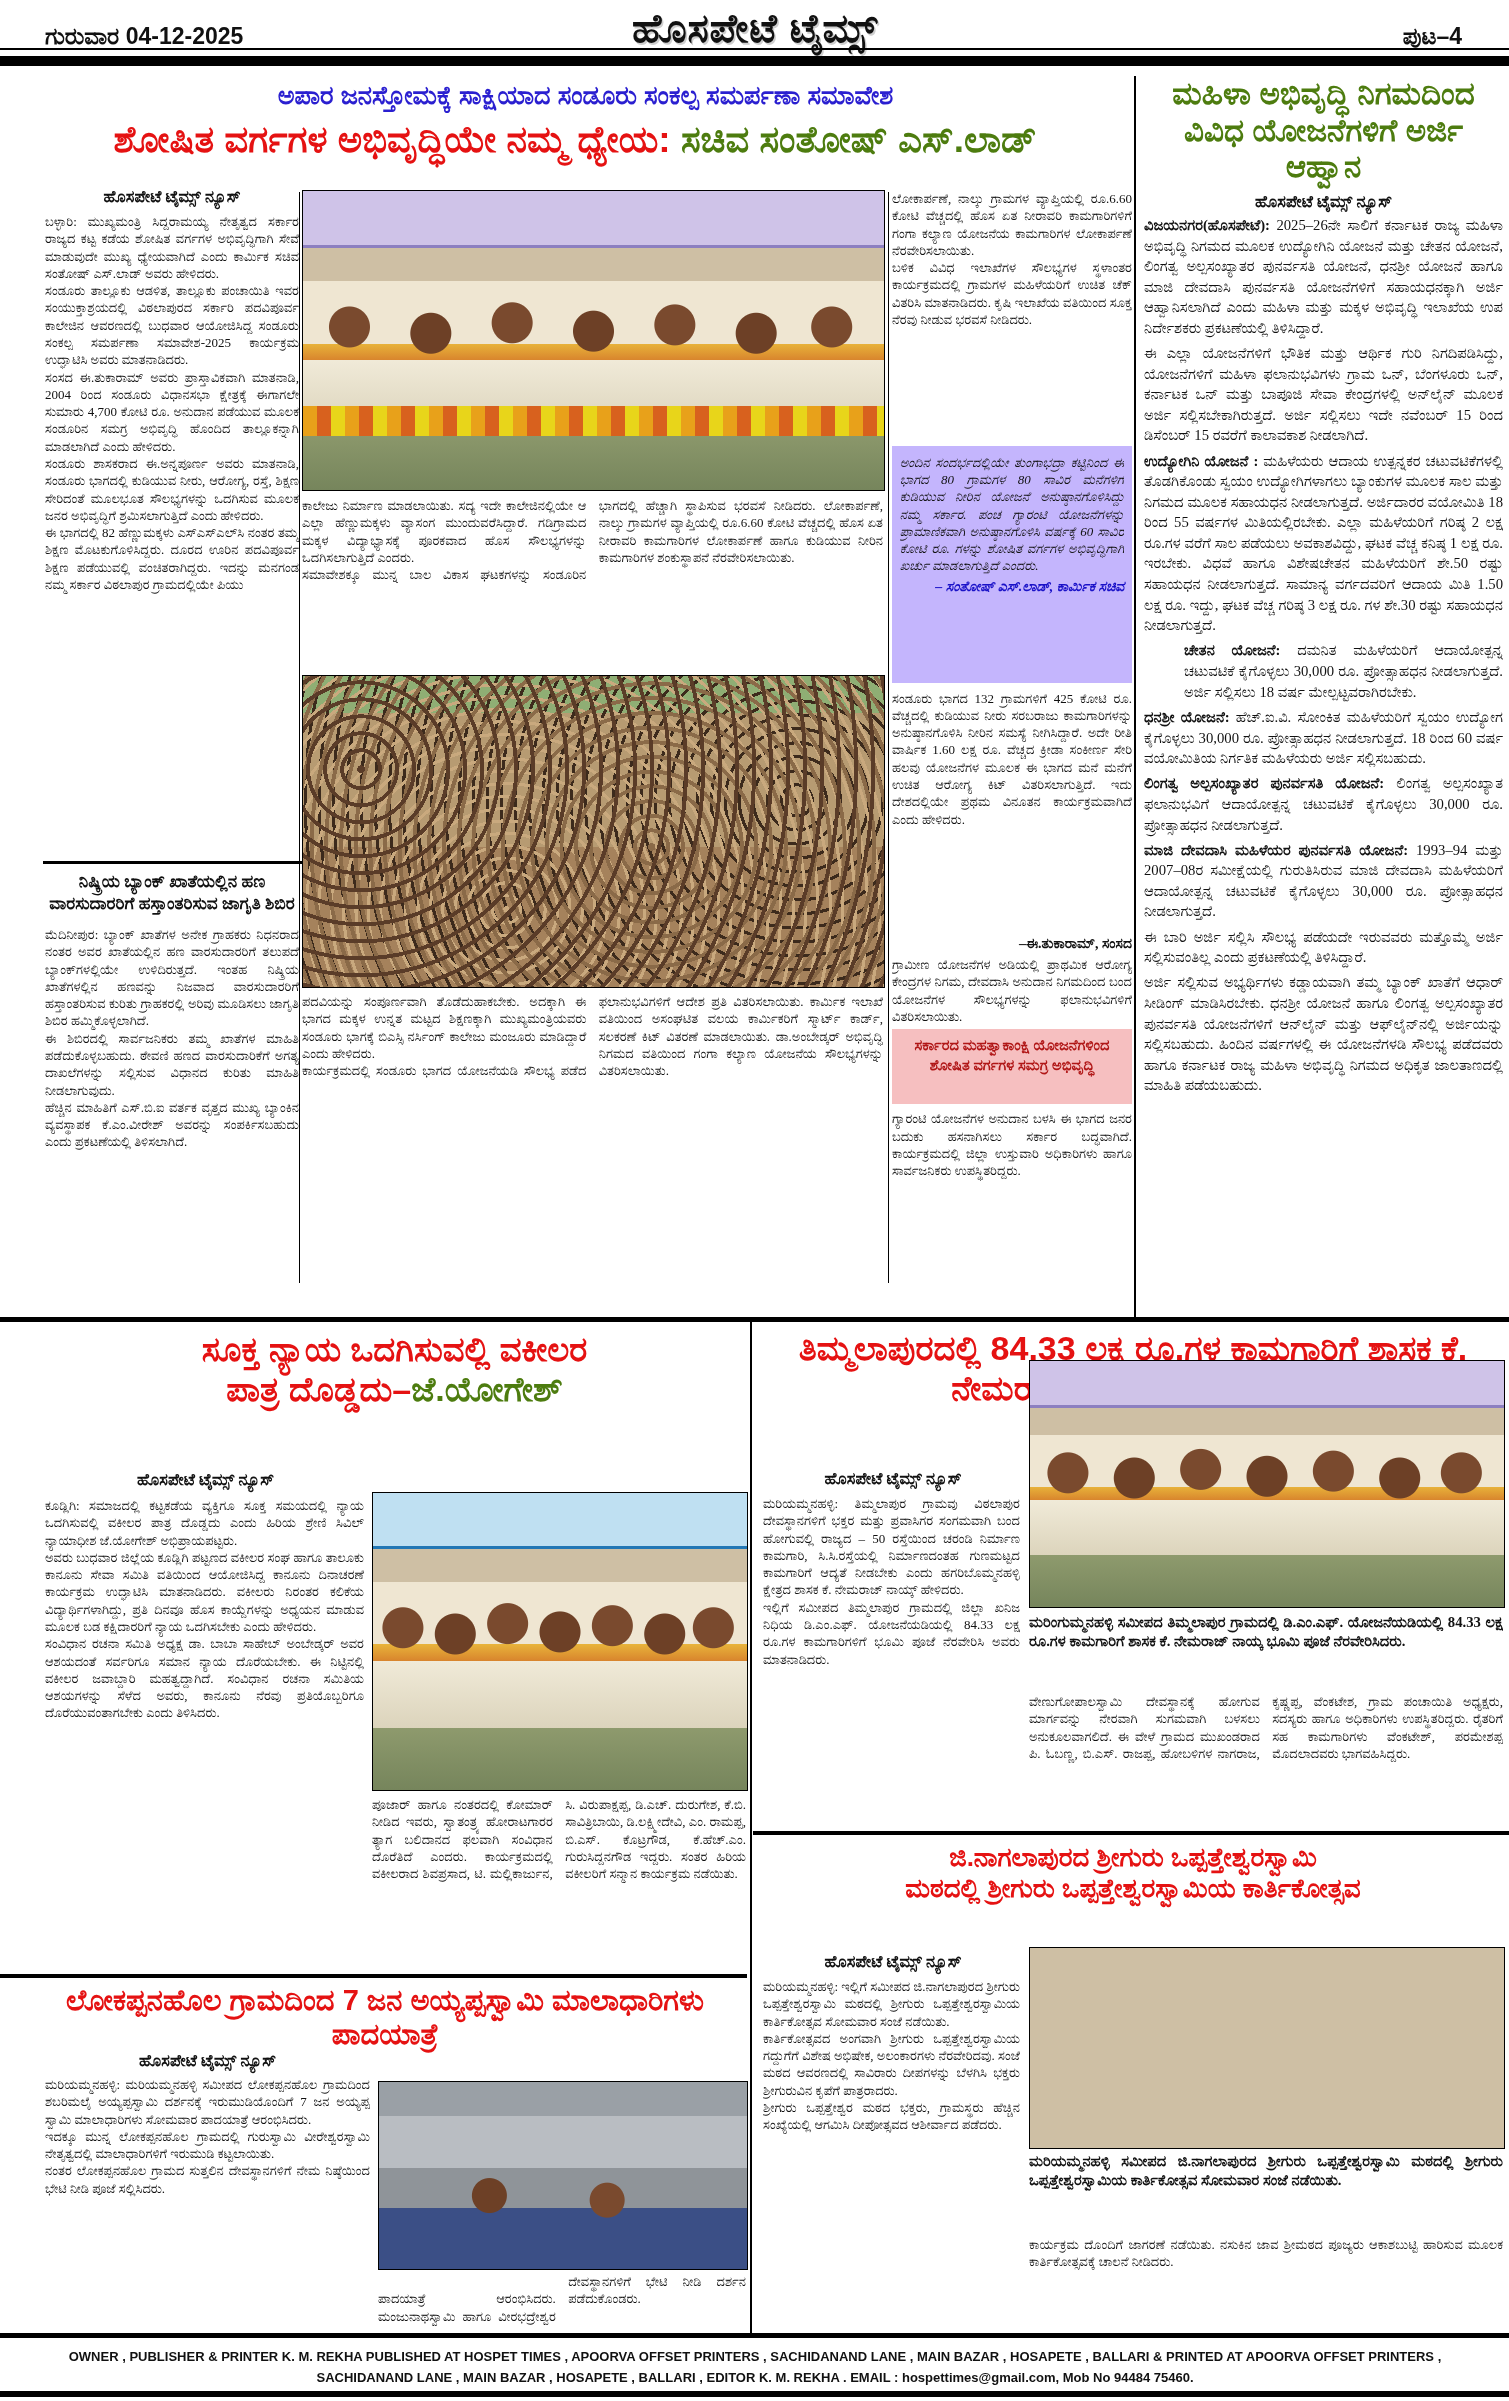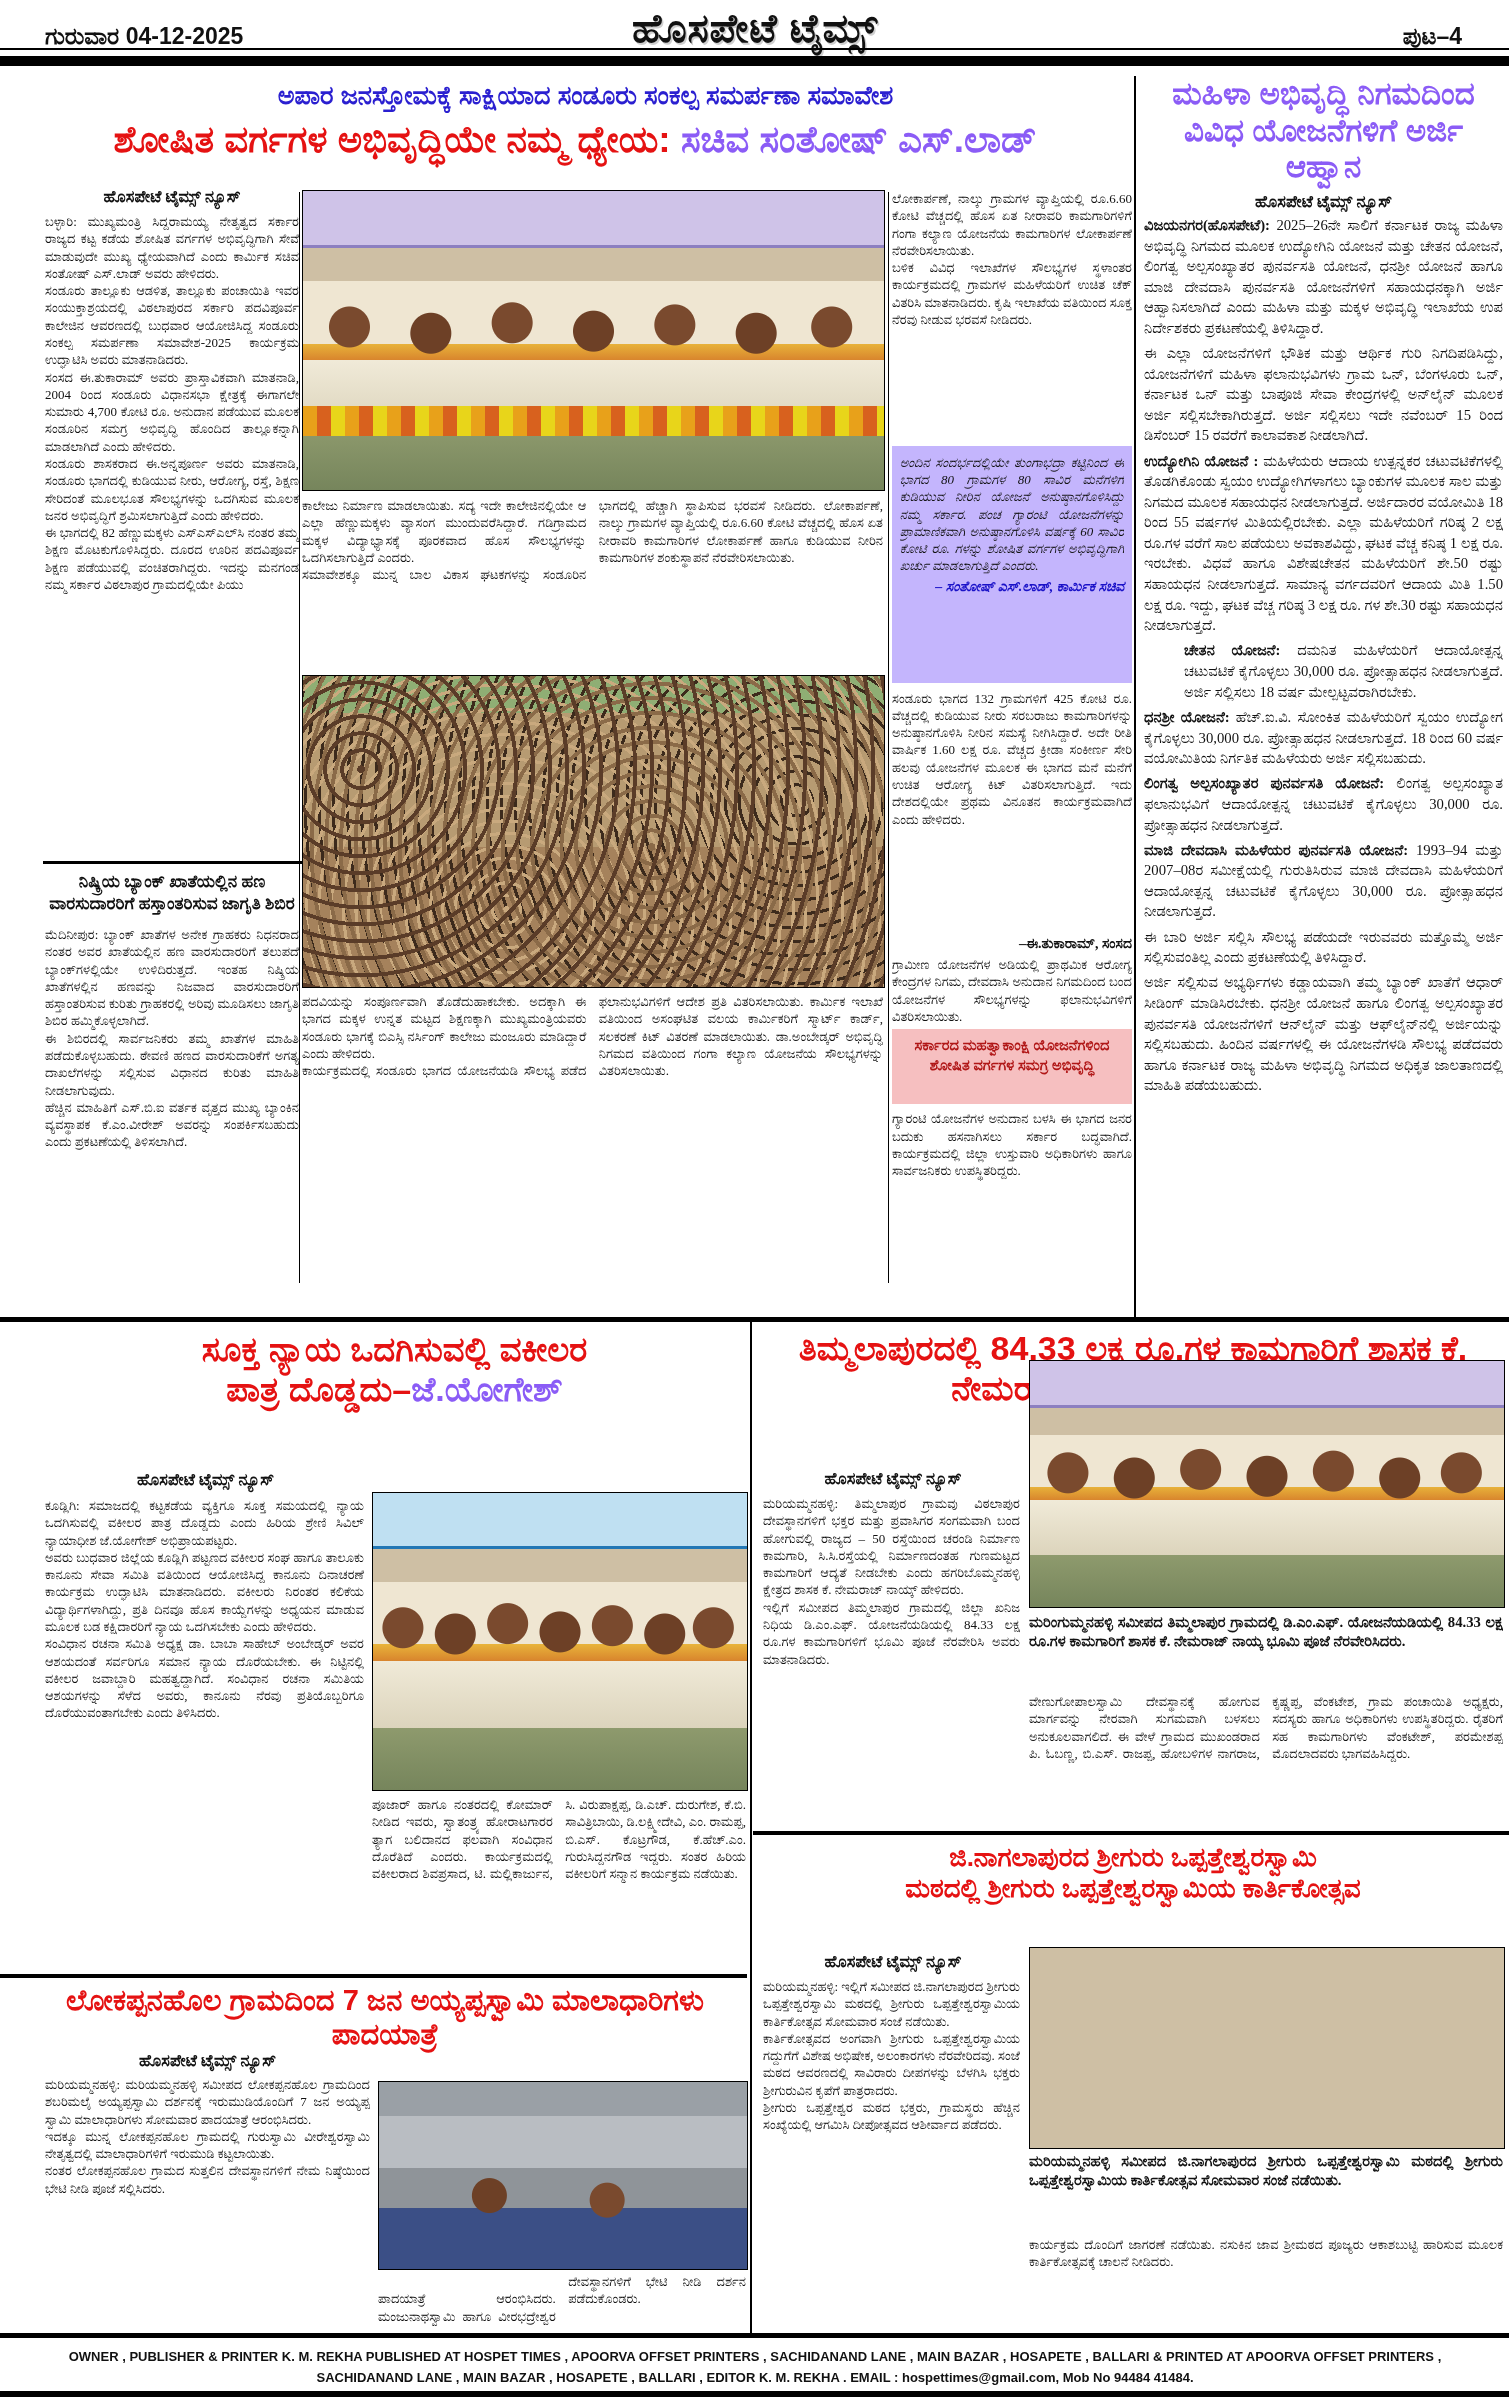--- a/index.html
+++ b/index.html
@@ -13,21 +13,21 @@
   .pre{white-space:pre-line;}
   .bold{font-weight:bold;}
   
   #hdr-date{left:45px;top:23px;font-size:23px;font-weight:bold;font-family:"Liberation Sans",sans-serif;}
   #hdr-mast{left:0;top:6.2px;width:100%;text-align:center;font-size:40px;font-weight:bold;
             font-family:"Liberation Sans",sans-serif;letter-spacing:0.8px;text-shadow:1.5px 1.5px 0 #cfcfcf;}
   #hdr-page{right:48px;top:23px;font-size:23px;font-weight:bold;font-family:"Liberation Sans",sans-serif;}
   
   .kicker{font-family:"Liberation Sans",sans-serif;font-weight:bold;color:#2a1fd0;}
   .hl-red{color:#e51212;}
-  .hl-blue{color:#8b5cf6;}
+  .hl-blue{color:#4d7c0f;}
   .headline{font-family:"Liberation Sans",sans-serif;font-weight:bold;line-height:1.18;}
   .byline{font-weight:bold;text-align:center;font-size:16.3px;}
   .body-txt{font-size:13px;line-height:1.33;overflow:hidden;}
   .body-lg{font-size:14.7px;line-height:1.4;overflow:hidden;}
   .two-col{column-count:2;column-gap:12.4px;}
   .caption{font-weight:bold;font-size:14.7px;line-height:1.32;}
   
   .quote-box{background:#c4b5fd;padding:7.7px 7.7px;font-style:italic;}
   .quote-by{color:#1a12c8;font-weight:bold;text-align:right;font-size:14px;margin-top:4.6px;}
   .pink-box{background:#f6bfc0;padding:7.7px 9.3px;font-weight:bold;color:#b01616;
@@ -211,17 +211,17 @@
 ಕಾರ್ತಿಕೋತ್ಸವದ ಅಂಗವಾಗಿ ಶ್ರೀಗುರು ಒಪ್ಪತ್ತೇಶ್ವರಸ್ವಾಮಿಯ ಗದ್ದುಗೆಗೆ ವಿಶೇಷ ಅಭಿಷೇಕ, ಅಲಂಕಾರಗಳು ನೆರವೇರಿದವು. ಸಂಜೆ ಮಠದ ಆವರಣದಲ್ಲಿ ಸಾವಿರಾರು ದೀಪಗಳನ್ನು ಬೆಳಗಿಸಿ ಭಕ್ತರು ಶ್ರೀಗುರುವಿನ ಕೃಪೆಗೆ ಪಾತ್ರರಾದರು.
 ಶ್ರೀಗುರು ಒಪ್ಪತ್ತೇಶ್ವರ ಮಠದ ಭಕ್ತರು, ಗ್ರಾಮಸ್ಥರು ಹೆಚ್ಚಿನ ಸಂಖ್ಯೆಯಲ್ಲಿ ಆಗಮಿಸಿ ದೀಪೋತ್ಸವದ ಆಶೀರ್ವಾದ ಪಡೆದರು.</div>
   <div class="photo" style="left:1029px;top:1947px;width:474px;height:200px;">
     <div class="orange-crowd"></div>
   </div>
   <div class="abs caption just" style="left:1029px;top:2152px;width:474px;height:77px;overflow:hidden;">ಮರಿಯಮ್ಮನಹಳ್ಳಿ ಸಮೀಪದ ಜಿ.ನಾಗಲಾಪುರದ ಶ್ರೀಗುರು ಒಪ್ಪತ್ತೇಶ್ವರಸ್ವಾಮಿ ಮಠದಲ್ಲಿ ಶ್ರೀಗುರು ಒಪ್ಪತ್ತೇಶ್ವರಸ್ವಾಮಿಯ ಕಾರ್ತಿಕೋತ್ಸವ ಸೋಮವಾರ ಸಂಜೆ ನಡೆಯಿತು.</div>
   <div class="abs body-txt just pre" style="left:1029px;top:2236px;width:474px;height:91px;">ಕಾರ್ಯಕ್ರಮ ದೊಂದಿಗೆ ಜಾಗರಣೆ ನಡೆಯಿತು. ನಸುಕಿನ ಜಾವ ಶ್ರೀಮಠದ ಪೂಜ್ಯರು ಆಕಾಶಬುಟ್ಟಿ ಹಾರಿಸುವ ಮೂಲಕ ಕಾರ್ತಿಕೋತ್ಸವಕ್ಕೆ ಚಾಲನೆ ನೀಡಿದರು.</div>
 
   <div class="rule-h" style="left:0;top:2333px;width:1510px;height:5.4px;"></div>
   <div class="footer-line" style="top:2349px;">OWNER , PUBLISHER &amp; PRINTER K. M. REKHA PUBLISHED AT HOSPET TIMES ,   APOORVA OFFSET PRINTERS , SACHIDANAND LANE , MAIN BAZAR , HOSAPETE ,    BALLARI &amp; PRINTED AT APOORVA OFFSET PRINTERS ,</div>
-  <div class="footer-line" style="top:2370px;">SACHIDANAND LANE , MAIN BAZAR , HOSAPETE , BALLARI , EDITOR  K. M. REKHA .    EMAIL : hospettimes@gmail.com,  Mob No 94484 41484.</div>
+  <div class="footer-line" style="top:2370px;">SACHIDANAND LANE , MAIN BAZAR , HOSAPETE , BALLARI , EDITOR  K. M. REKHA .    EMAIL : hospettimes@gmail.com,  Mob No 94484 75460.</div>
   <div class="rule-h" style="left:0;top:2391px;width:1510px;height:6.2px;"></div>
 
 </div>
 
 
 </body></html>

